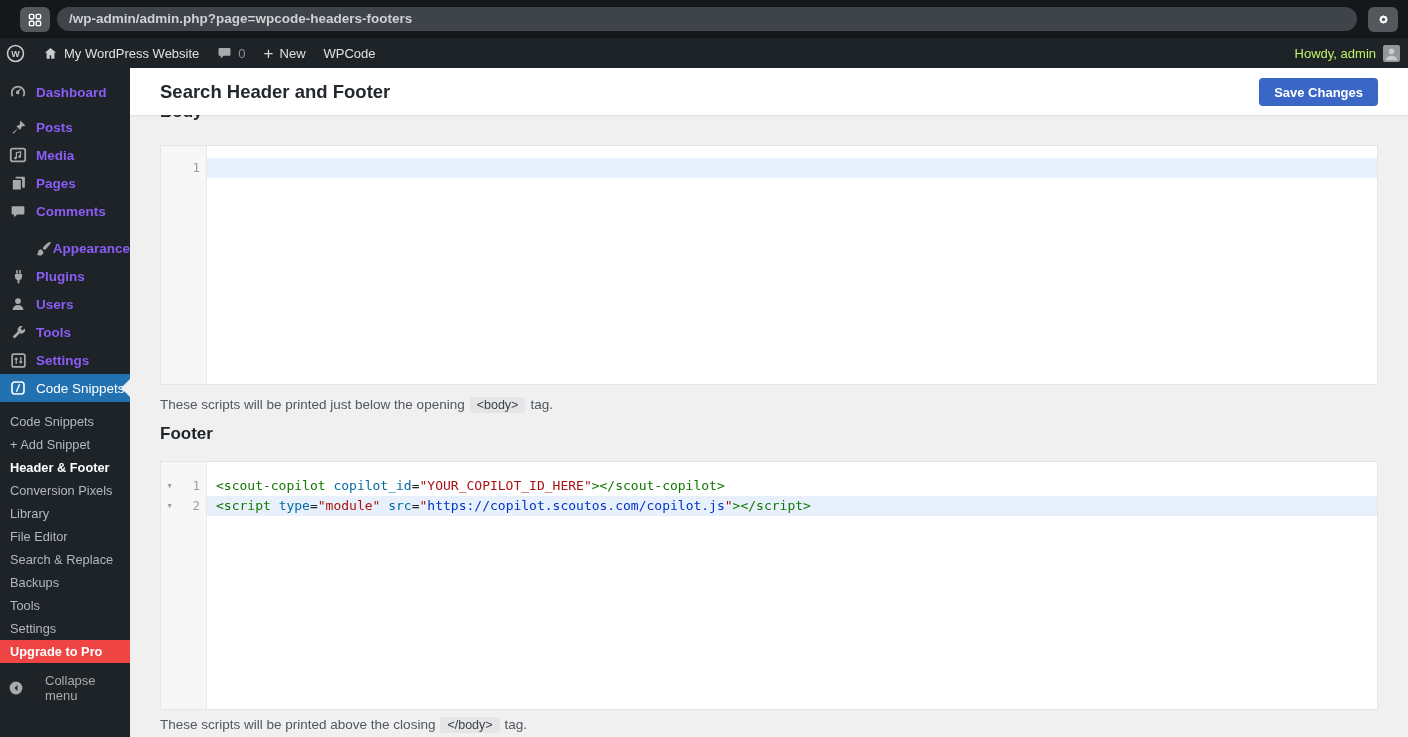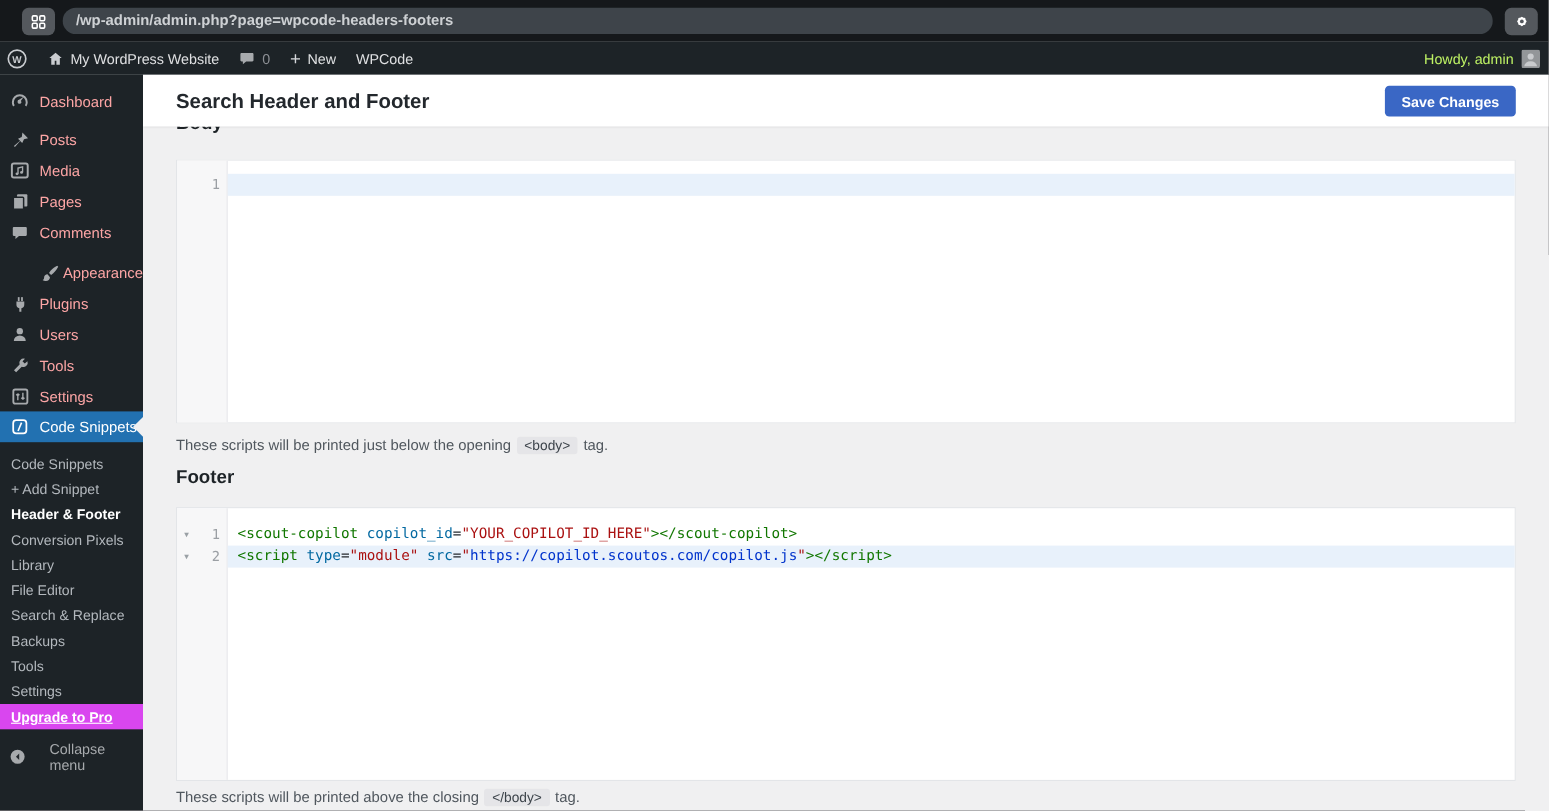--- a/index.html
+++ b/index.html
@@ -16,30 +16,30 @@
   .urlbar { position:absolute; left:57px; top:7px; width:1300px; height:24px; background:#3e444a; border-radius:12px; color:#ced1d4; font-size:13.5px; line-height:24px; padding:0 12px; white-space:nowrap; overflow:hidden; }
   
   .adminbar { position:absolute; left:0; top:38px; width:1408px; height:30px; background:#1d2327; display:flex; align-items:center; color:#dfe0e2; font-size:13px; }
   .ab-item { display:flex; align-items:center; gap:6px; height:30px; padding:0 9px; cursor:pointer; }
   .ab-count { color:#8c8f94; }
   .ab-right { position:absolute; right:8px; top:0; height:30px; display:flex; align-items:center; gap:7px; cursor:pointer; }
   .ab-right span { color:#bef264; font-size:13px; }
   .avatar { width:17px; height:17px; border-radius:2px; overflow:hidden; display:block; }
   
   .sidebar { position:absolute; left:0; top:68px; width:130px; height:669px; background:#1d2327; padding-top:10px; }
-  .sb-item { display:flex; align-items:center; height:28px; color:#fca5a5; font-size:13.5px; cursor:pointer; }
+  .sb-item { display:flex; align-items:center; height:28px; color:#8b5cf6; font-size:13.5px; cursor:pointer;font-weight:bold; }
   .sb-ico { width:36px; display:flex; justify-content:center; align-items:center; }
   .sb-item.gap1 { margin-top:7px; }
   .sb-item.gap2 { margin-top:9px;padding-left:34px; }
   .sb-item.current { position:relative; background:#2271b1; color:#fff; font-weight:400; }
   .sb-item.current::after { content:""; position:absolute; right:0; top:50%; transform:translateY(-50%); border-top:9px solid transparent; border-bottom:9px solid transparent; border-right:9px solid #f0f0f1; }
   .submenu { padding-top:8px; }
   .sub-item { display:block; height:23px; line-height:23px; padding-left:10px; color:#b3b8bd; font-size:12.8px; cursor:pointer; white-space:nowrap; }
   .sub-item.current { color:#fff; font-weight:bold; }
-  .sub-item.upgrade { background:#d946ef; color:#fff; font-weight:bold;text-decoration:underline; }
+  .sub-item.upgrade { background:#ef4444; color:#fff; font-weight:bold; }
   .collapse { margin-top:13px; display:flex; align-items:center; gap:21px; height:24px; padding-left:8px; color:#a7aaad; font-size:13px; cursor:pointer; }
   
   .content { position:absolute; left:130px; top:68px; width:1278px; height:669px; background:#f0f0f1; overflow:hidden; }
   .pageheader { position:absolute; left:0; top:0; width:1278px; height:47px; background:#fff; box-shadow:0 1px 2px rgba(0,0,0,.08); z-index:3; }
   .page-title { position:absolute; left:30px; top:0; line-height:47px; font-size:18.5px; font-weight:600; color:#23282d; }
   .save-btn { position:absolute; right:30px; top:10px; height:28px; padding:0 15px; background:#3a67c5; color:#fff; border:none; border-radius:4px; font-size:13px; font-weight:bold; font-family:"Liberation Sans", sans-serif; cursor:pointer; }
   .clip-heading { position:absolute; left:30px; top:47px; height:9px; overflow:hidden; z-index:1; }
   .clip-heading h2 { margin-top:-13px; }
   h2.section { font-size:17px; font-weight:600; color:#1d2327; }
   .footer-heading { position:absolute; left:30px; top:356px; }

